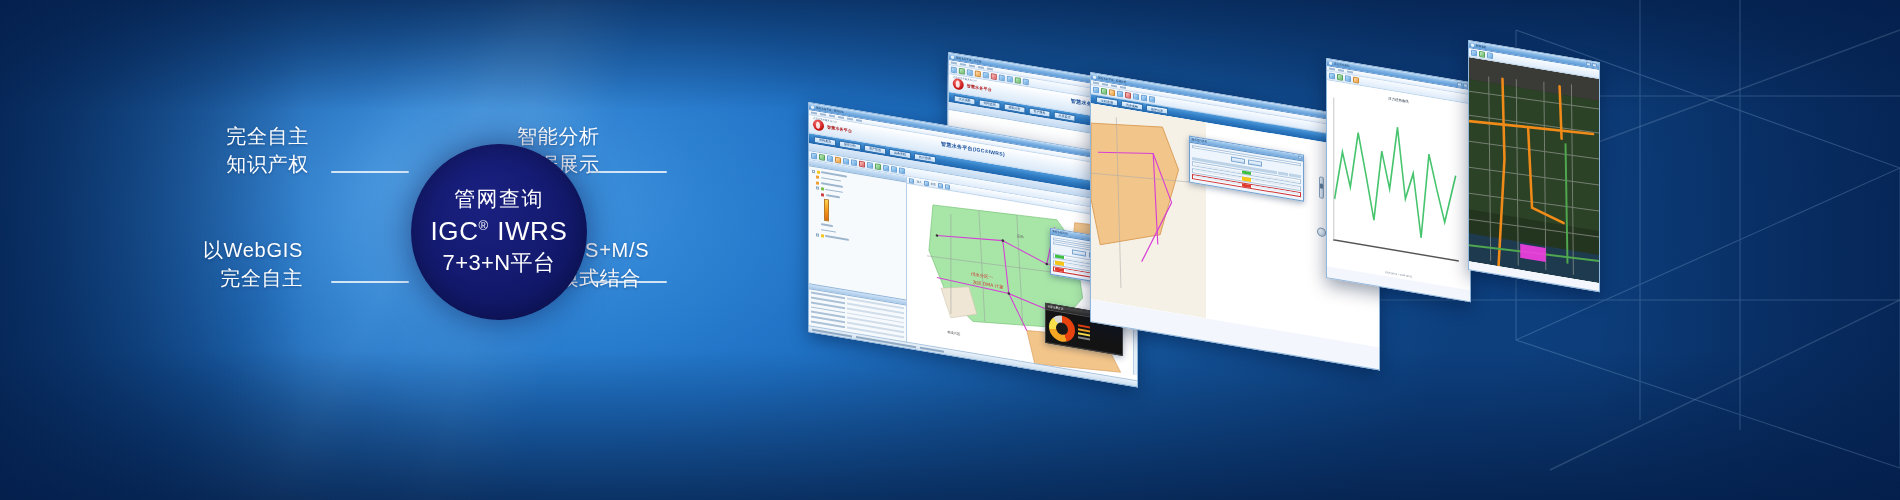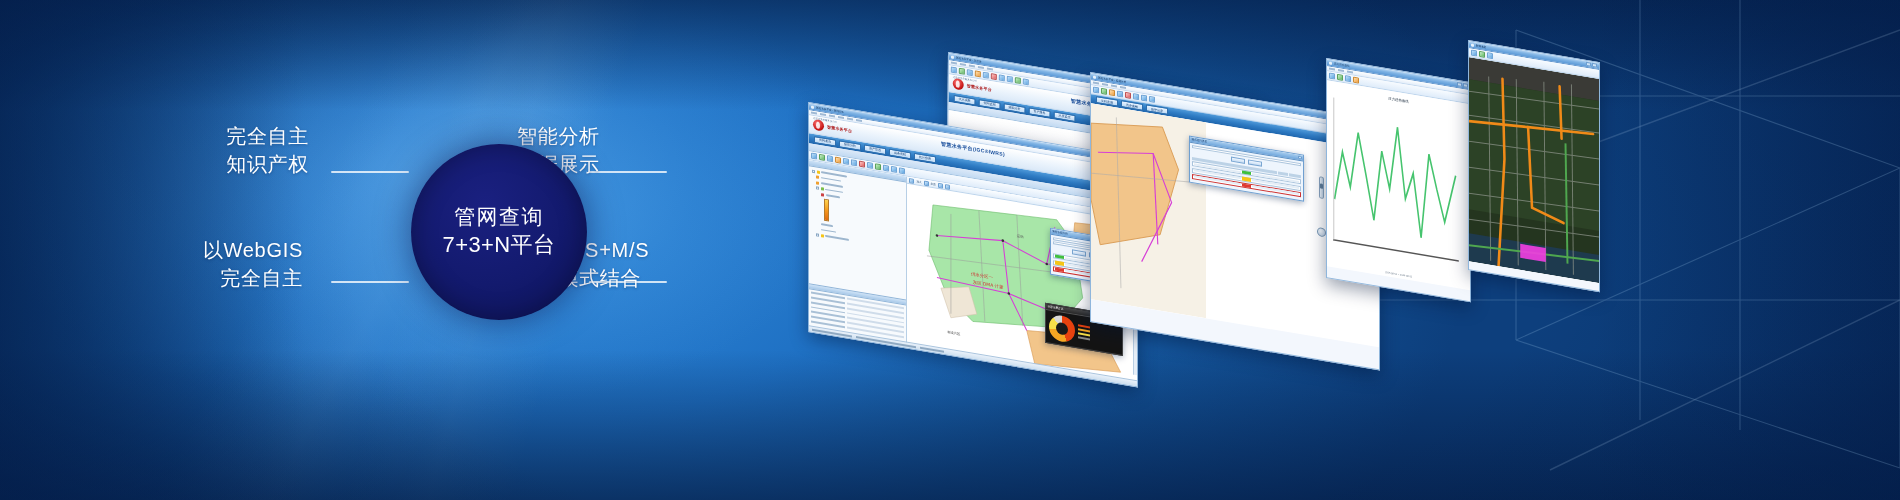--- a/index.html
+++ b/index.html
@@ -794,19 +794,20 @@
       <div>智能分析</div>
       <div>数据展示</div>
     </div>
     <div class="lbl l lbl-br">
       <div>C/S+B/S+M/S</div>
       <div>开发模式结合</div>
     </div>
 
     <div class="hub">
       <div class="hub-l1">管网查询</div>
+      <div class="hub-l2"><span>IGC</span><span class="reg">®</span><span class="sp"></span><span>IWRS</span></div>
       <div class="hub-l3">7+3+N平台</div>
     </div>
 
 
   </div>
 
 </div>
 
 </body></html>

